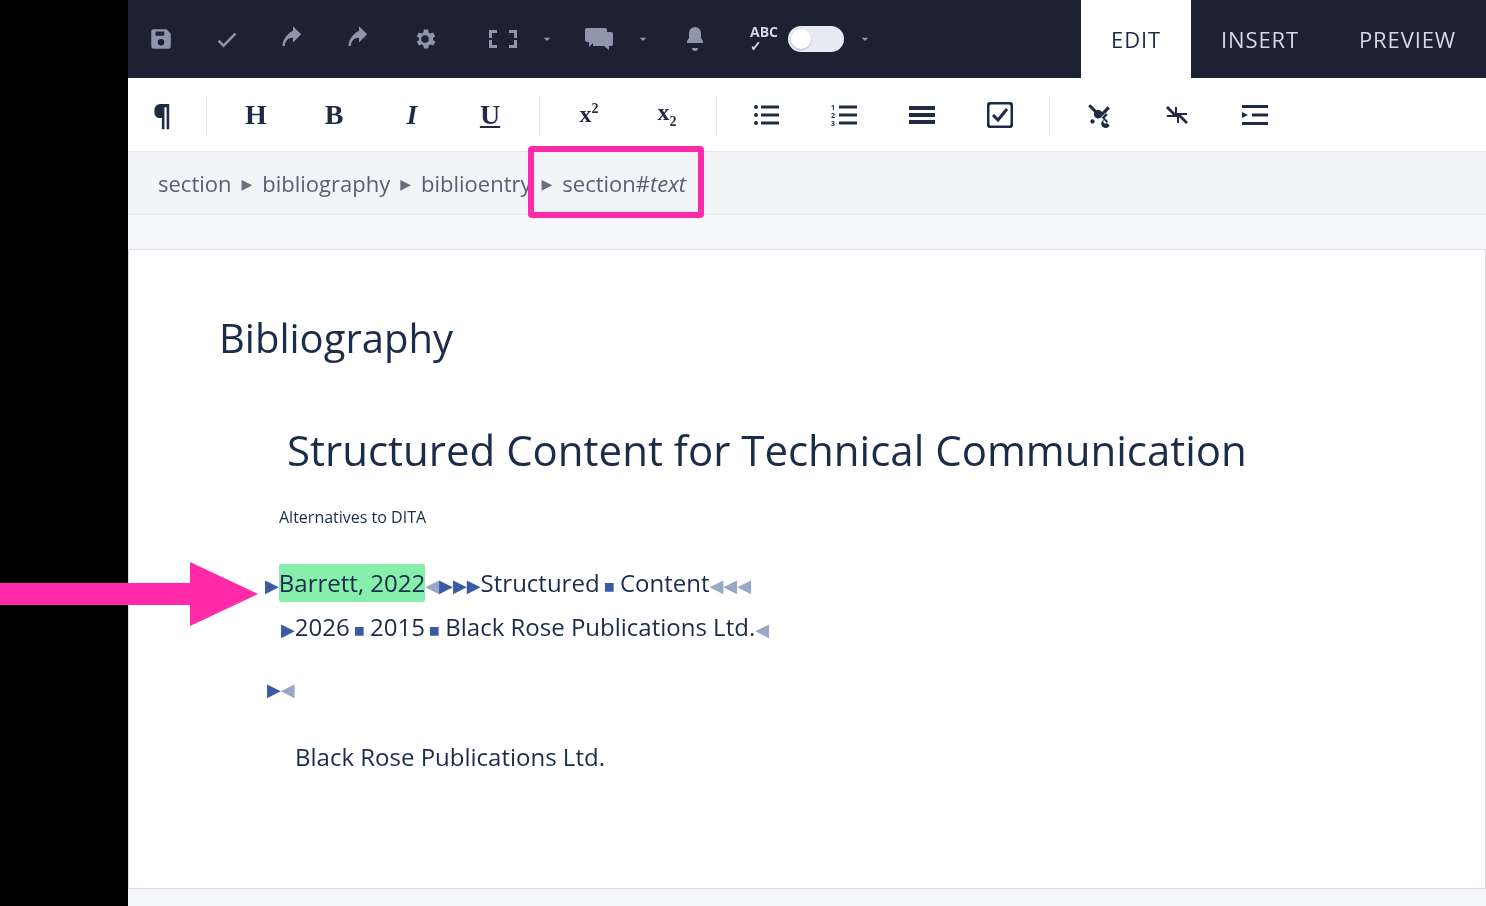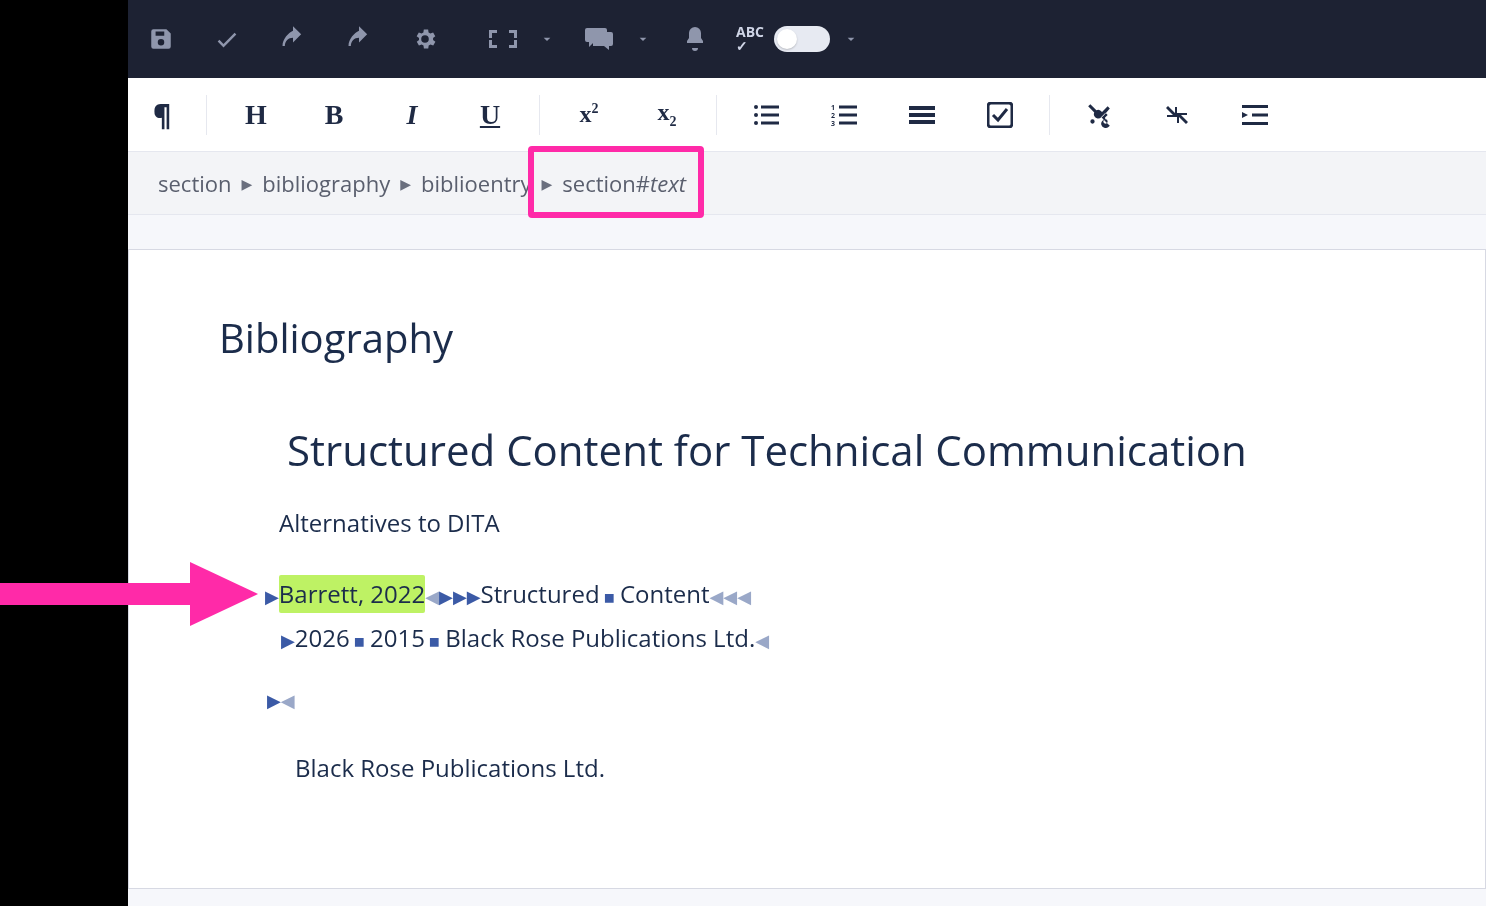--- a/index.html
+++ b/index.html
@@ -131,30 +131,30 @@
 }
 .page h1 {
   font-family: -apple-system, "Segoe UI", "Open Sans", Helvetica, Arial, sans-serif;
   font-weight: 500; font-size: 40px; color: #1b2c4b; margin-bottom: 56px;
 }
 .page h2 {
   font-weight: 500; font-size: 42px; color: #1b2c4b; margin-left: 68px; margin-bottom: 28px;
   white-space: nowrap;
 }
 .subtitle {
-  margin-left: 60px; font-size: 24px; color: #1b2c4b; margin-bottom: 36px;
+  margin-left: 60px; font-size: 16px; color: #1b2c4b; margin-bottom: 36px;
 }
 .entry {
   margin-left: 46px; font-size: 24px; color: #1b2c4b; line-height: 1.6;
 }
 .entry .row { display: flex; align-items: baseline; flex-wrap: wrap; }
 .tri { color: #3b5aa6; font-size: 18px; position: relative; top: 0; }
 .tri.dim { color: #9aa8c8; }
 .diamond { color: #3b5aa6; display:inline-block; transform: rotate(45deg); font-size:16px; margin: 0 4px; }
-.hl { background: #bef264; border-radius: 2px; }
+.hl { background: #86efac; border-radius: 2px; }
 .publisher { margin-left: 76px; margin-top: 36px; font-size: 24px; color: #1b2c4b; }
 
 .arrow {
   position: absolute;
   pointer-events: none;
 }
 .arrow svg { display:block; }
 </style>
 </head>
 <body>
@@ -216,35 +216,40 @@
             </svg>
         </div>
       </div>
       <div class="group" style="margin-left:8px;">
         <div class="btn">
           <svg width="24" height="28" viewBox="0 0 24 28">
               <path d="M12 2a6 6 0 0 0-6 6v5l-2 3v2h16v-2l-2-3V8a6 6 0 0 0-6-6zm0 24a3 3 0 0 0 3-3h-6a3 3 0 0 0 3 3z"></path>
             </svg>
         </div>
       </div>
-      <div class="abc" style="">
+      <div class="abc" style="margin-left:14px;">
         <div class="abc-icon">
           <span>ABC</span>
             <span class="check">✓</span>
         </div>
         <div class="toggle">
           <div class="knob"></div>
         </div>
         <div class="caret-down">
           <svg width="16" height="16" viewBox="0 0 24 24">
               <path fill="currentColor" d="M7 10l5 5 5-5z"></path>
             </svg>
         </div>
       </div>
 
+      <div class="tabs">
+        <div class="tab active">EDIT</div>
+        <div class="tab">INSERT</div>
+        <div class="tab">PREVIEW</div>
+      </div>
     </div>
 
     <div class="fmtbar">
       <div class="fbtn small">
         <span class="glyph" style="font-size:28px; font-weight:800;">¶</span>
       </div>
       <div class="sep"></div>
       <div class="fbtn">
           <span class="serif">H</span>
         </div>

